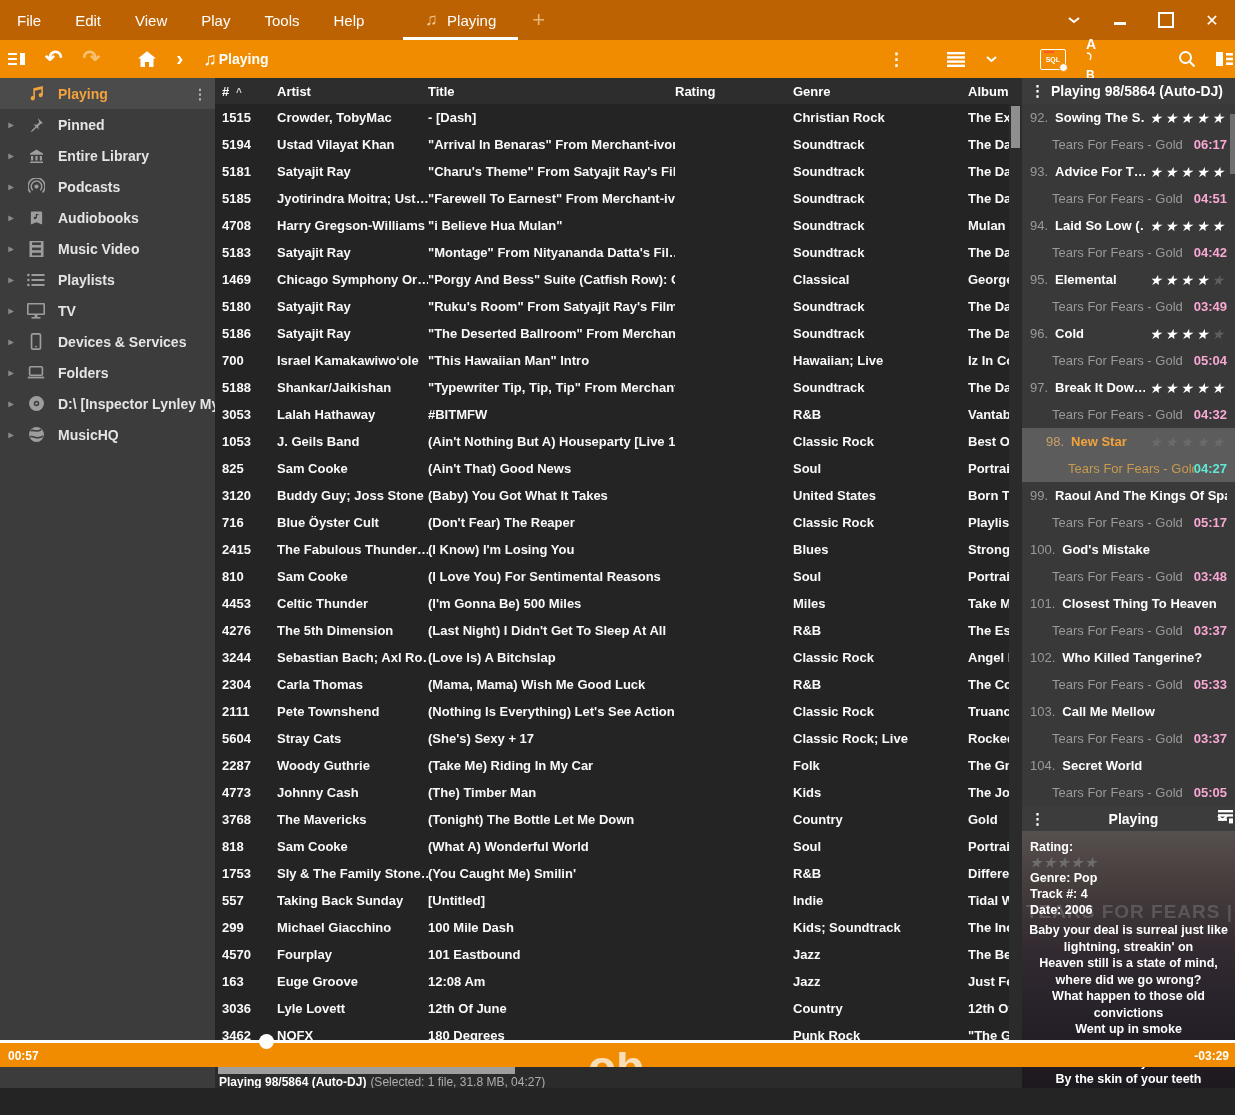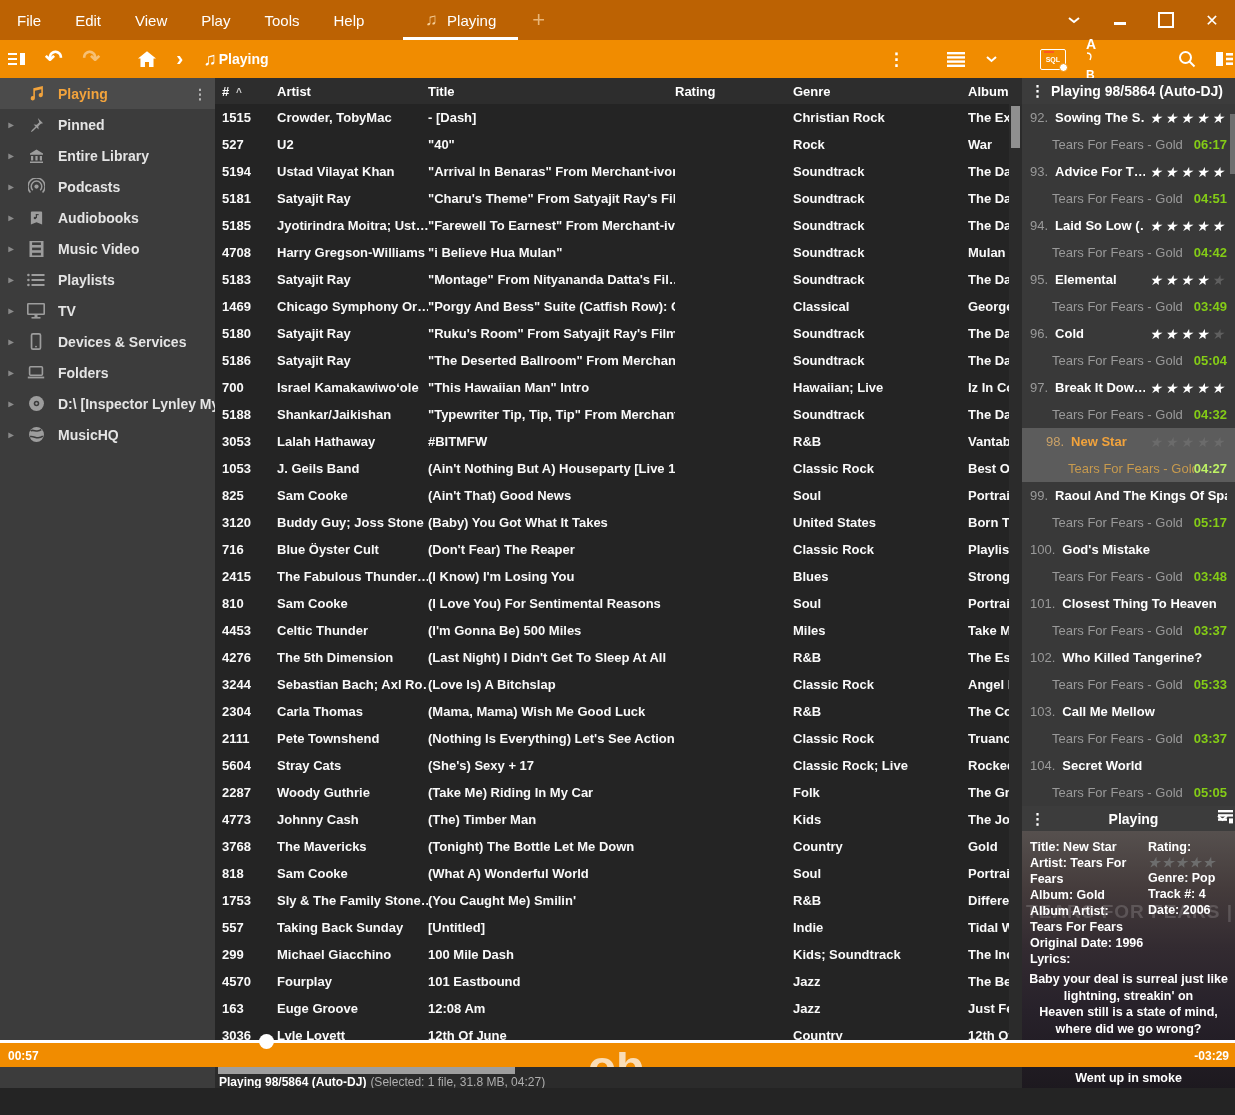--- a/index.html
+++ b/index.html
@@ -78,26 +78,26 @@
   .q-title{font-size:14px;font-weight:bold;white-space:nowrap;overflow:hidden;}
   .q-item{height:54px;position:relative;padding:0 8px;box-sizing:border-box;}
   .q-item.current{background:#5c5c5c;padding-left:24px;}
   .q-l1{display:flex;align-items:center;height:27px;}
   .q-num{color:#9a9a9a;font-size:13px;margin-right:7px;flex:none;}
   .q-song{color:#fff;font-size:13px;font-weight:bold;white-space:nowrap;overflow:hidden;flex:1;min-width:0;}
   .q-stars{flex:none;font-size:14px;letter-spacing:3px;margin-left:4px;}
   .q-stars .on{color:#fff;} .q-stars .off{color:#5f5f5f;}
   .q-l2{display:flex;align-items:center;height:27px;margin-left:22px;}
   .q-sub{color:#9a9a9a;font-size:13px;white-space:nowrap;overflow:hidden;flex:1;}
-  .q-time{color:#84cc16;font-size:13px;font-weight:bold;flex:none;}
+  .q-time{color:#f9a8d4;font-size:13px;font-weight:bold;flex:none;}
   .q-item.current .q-num{color:#caa268;}
   .q-item.current .q-song{color:#f2a33c;}
   .q-item.current .q-stars .off{color:#6b6b6b;}
   .q-item.current .q-sub{color:#c79a4e;}
-  .q-item.current .q-time{color:#bef264;}
+  .q-item.current .q-time{color:#5eead4;}
   .q-scroll{position:absolute;right:0;top:26px;width:5px;height:701px;}
   .q-scroll i{position:absolute;left:0;top:10px;width:5px;height:60px;background:#6f6f6f;}
 
   
   .np-head{height:25px;display:flex;align-items:center;background:#3c3c3c;color:#fff;position:relative;}
   .np-head .kebab{padding:0 6px 0 8px;font-size:15px;}
   .np-title{flex:1;text-align:center;font-size:14px;font-weight:bold;}
   .np-chev{margin-right:6px;}
   .np-lines{position:absolute;right:2px;top:4px;}
   .np-body{position:relative;height:258px;overflow:hidden;color:#fff;
@@ -364,28 +364,20 @@
     <div class="rows" id="rows">
         <div class="trow">
           <div class="tc">1515</div>
           <div class="tc">Crowder, TobyMac</div>
           <div class="tc">- [Dash]</div>
           <div class="tc"></div>
           <div class="tc">Christian Rock</div>
           <div class="tc">The Exil</div>
         </div>
         <div class="trow">
-          <div class="tc">527</div>
-          <div class="tc">U2</div>
-          <div class="tc">"40"</div>
-          <div class="tc"></div>
-          <div class="tc">Rock</div>
-          <div class="tc">War</div>
-        </div>
-        <div class="trow">
           <div class="tc">5194</div>
           <div class="tc">Ustad Vilayat Khan</div>
           <div class="tc">"Arrival In Benaras" From Merchant-ivor…</div>
           <div class="tc"></div>
           <div class="tc">Soundtrack</div>
           <div class="tc">The Darj</div>
         </div>
         <div class="trow">
           <div class="tc">5181</div>
           <div class="tc">Satyajit Ray</div>
@@ -820,29 +812,20 @@
       <svg class="np-lines" width="15" height="14">
         <rect x="0" y="0" width="15" height="2.4" fill="#fff"></rect>
           <rect x="0" y="4.2" width="15" height="2.4" fill="#fff"></rect>
         <rect x="0" y="8.4" width="9" height="2.4" fill="#fff"></rect>
           <rect x="11" y="8.4" width="4" height="5" fill="#fff"></rect>
       </svg>
     </div>
     <div class="np-body">
       <div class="np-art-caption">TEARS FOR FEARS | GOLD</div>
       <div class="np-cols">
-        <div class="np-left" id="np-left">
-            <div>Title: New Star</div>
-            <div>Artist: Tears For Fears</div>
-            <div>Album: Gold</div>
-            <div>Album Artist:</div>
-            <div>Tears For Fears</div>
-            <div>Original Date: 1996</div>
-            <div>Lyrics:</div>
-          </div>
         <div class="np-right">
           <div>Rating:</div>
           <div class="np-rating-stars" id="np-stars"><i>★</i><i>★</i><i>★</i><i>★</i><i>★</i></div>
           <div id="np-right-lines">
               <div>Genre: Pop</div>
               <div>Track #: 4</div>
               <div>Date: 2006</div>
             </div>
         </div>
       </div>

